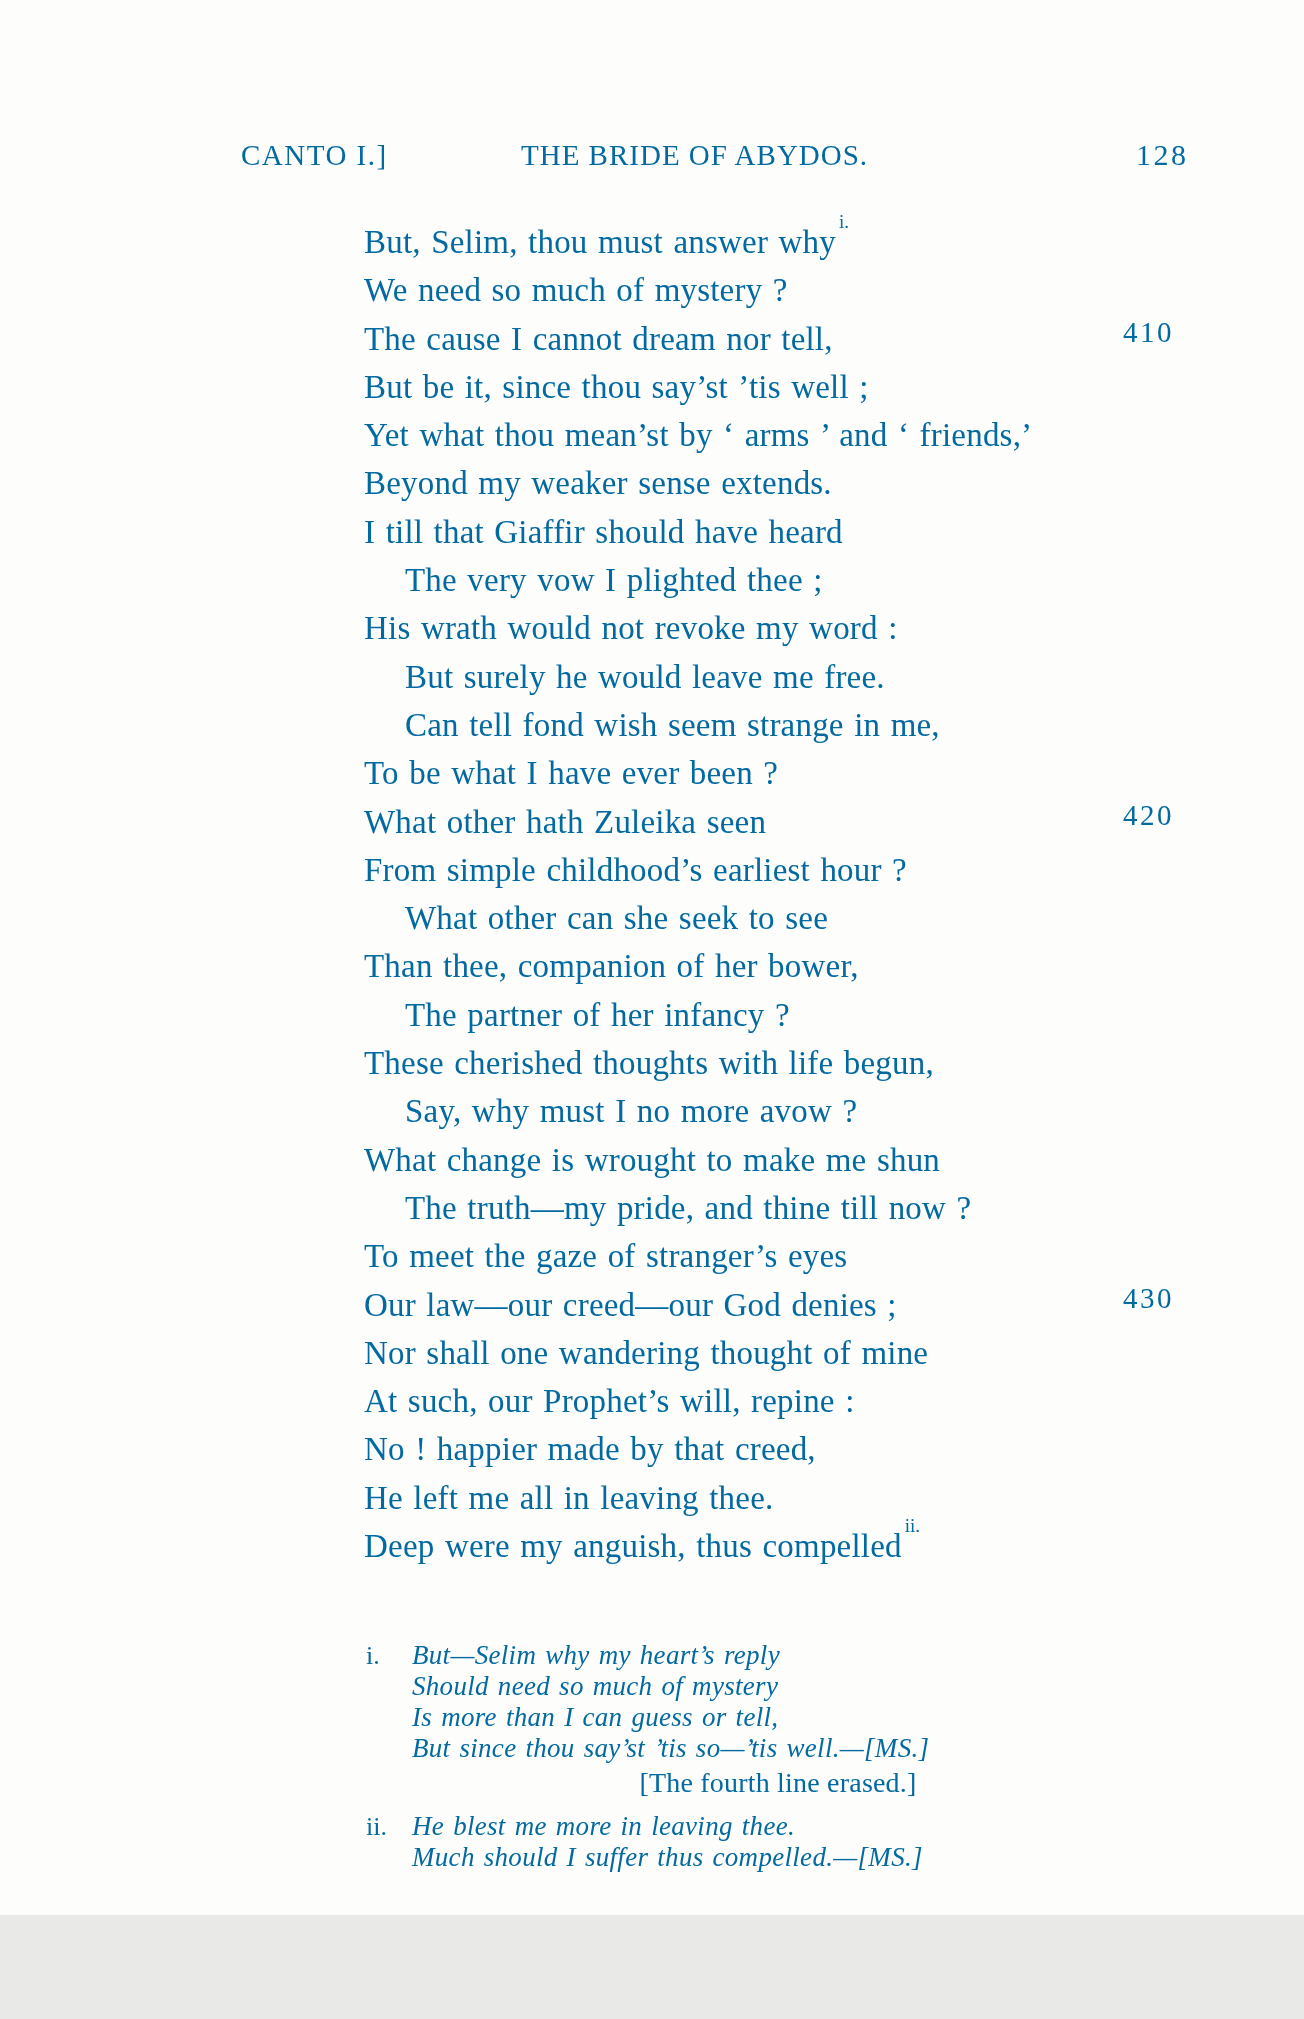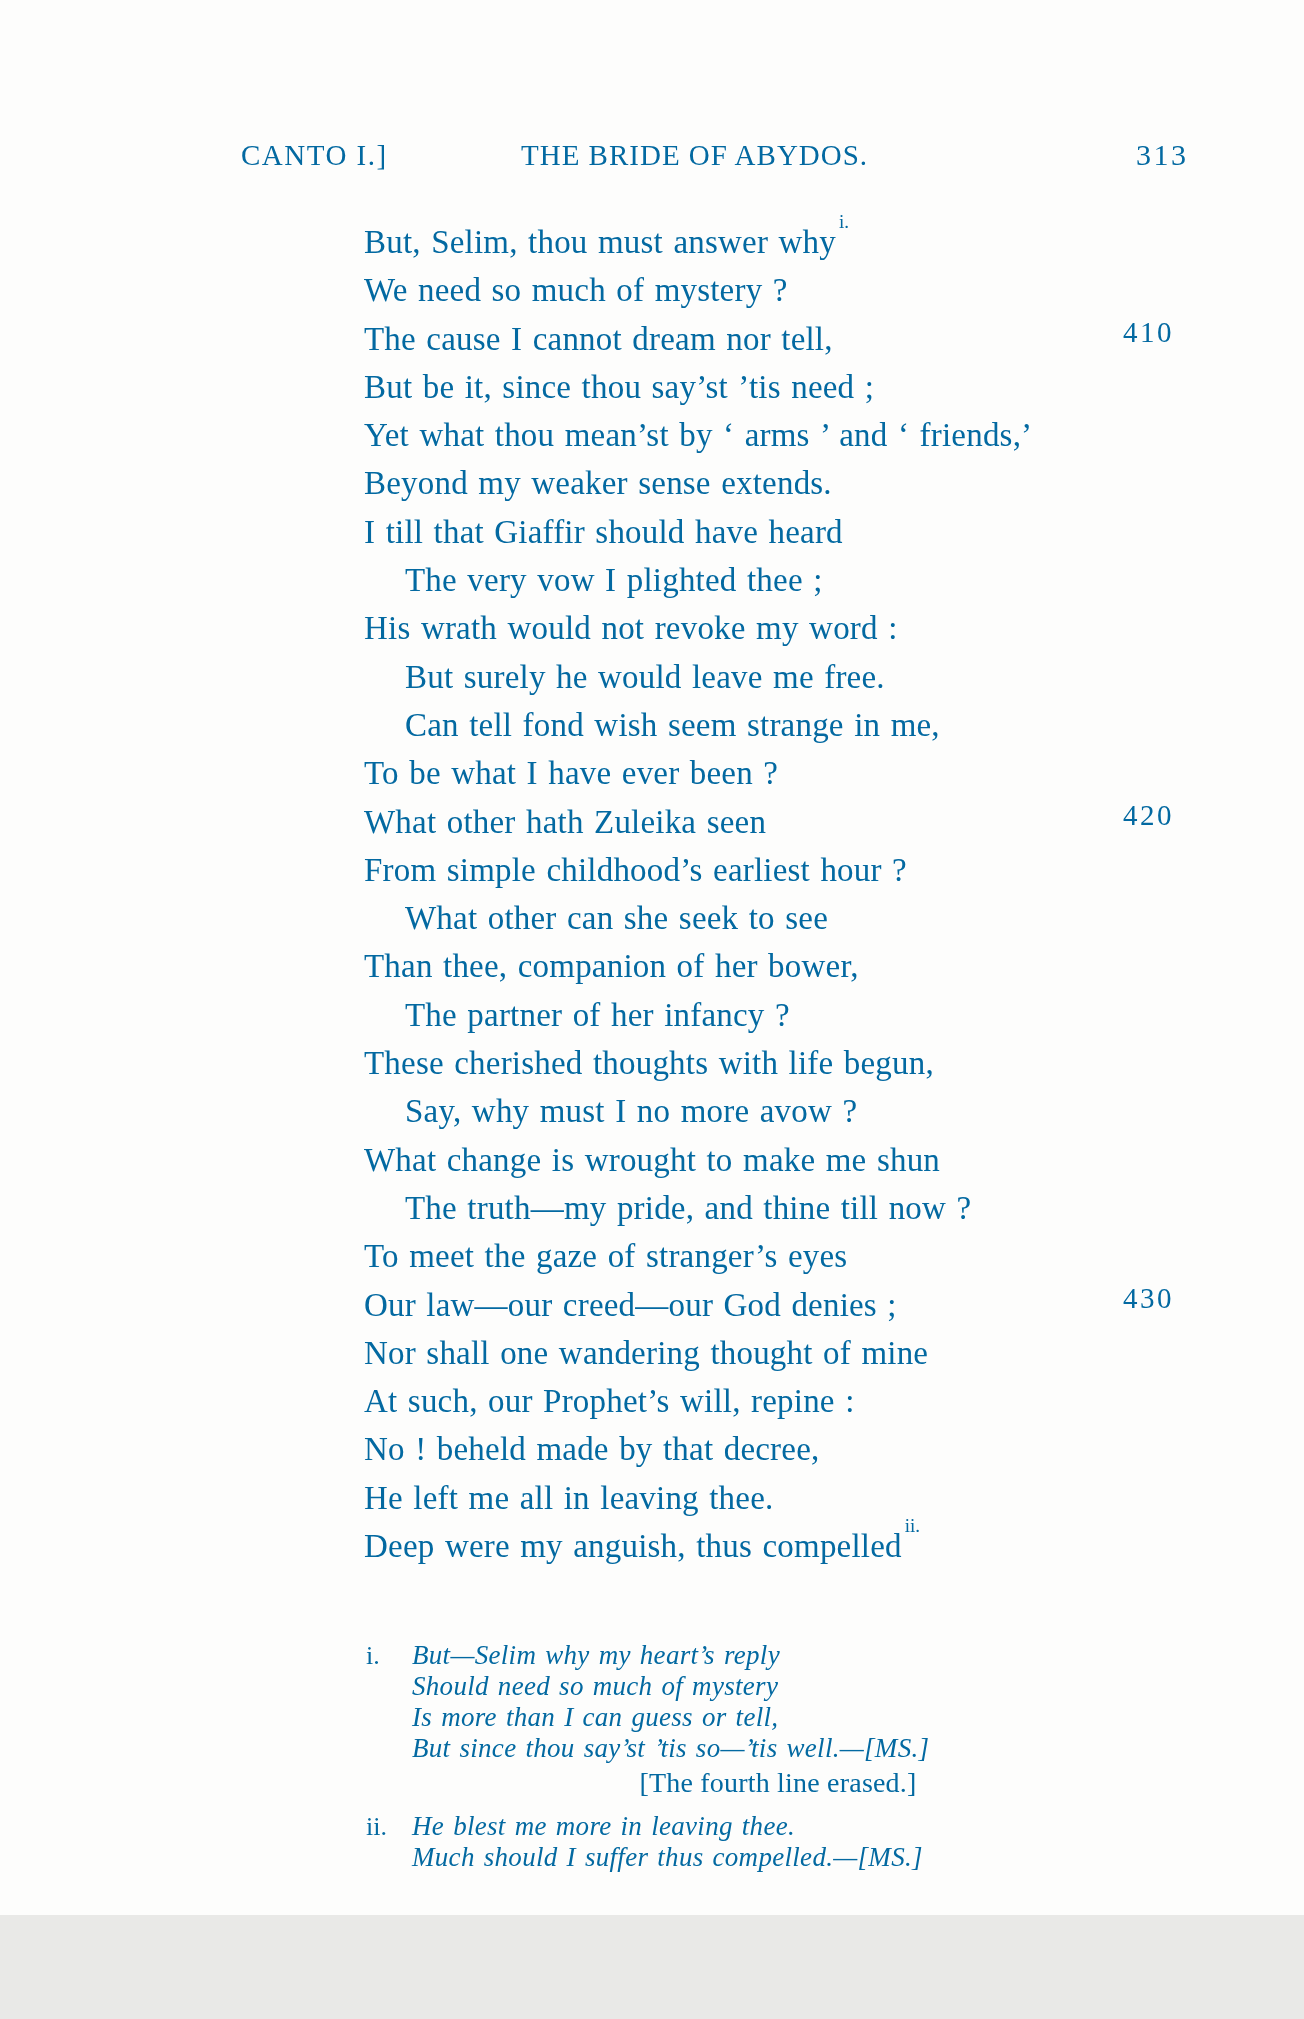--- a/index.html
+++ b/index.html
@@ -41,32 +41,32 @@
   .fn-note:empty{display:none;}
 </style>
 </head>
 <body>
 
 <div class="page">
 
   <div class="hdr">
     <span class="canto">CANTO I.]</span>
     <span class="title">THE BRIDE OF ABYDOS.</span>
-    <span class="pagenum">313</span>
+    <span class="pagenum">128</span>
   </div>
 
   <div class="verse">
 
       <div class="verse-line"><span>But, Selim, thou must answer why</span><sup class="vs">i.</sup><span class="vn"></span></div>
 
       <div class="verse-line"><span>We need so much of mystery ?</span><sup class="vs"></sup><span class="vn"></span></div>
 
       <div class="verse-line"><span>The cause I cannot dream nor tell,</span><sup class="vs"></sup><span class="vn">410</span></div>
 
-      <div class="verse-line"><span>But be it, since thou say’st ’tis need ;</span><sup class="vs"></sup><span class="vn"></span></div>
+      <div class="verse-line"><span>But be it, since thou say’st ’tis well ;</span><sup class="vs"></sup><span class="vn"></span></div>
 
       <div class="verse-line"><span>Yet what thou mean’st by ‘ arms ’ and ‘ friends,’</span><sup class="vs"></sup><span class="vn"></span></div>
 
       <div class="verse-line"><span>Beyond my weaker sense extends.</span><sup class="vs"></sup><span class="vn"></span></div>
 
       <div class="verse-line"><span>I till that Giaffir should have heard</span><sup class="vs"></sup><span class="vn"></span></div>
 
       <div class="verse-line indent"><span>The very vow I plighted thee ;</span><sup class="vs"></sup><span class="vn"></span></div>
 
       <div class="verse-line"><span>His wrath would not revoke my word :</span><sup class="vs"></sup><span class="vn"></span></div>
@@ -96,21 +96,21 @@
       <div class="verse-line indent"><span>The truth—my pride, and thine till now ?</span><sup class="vs"></sup><span class="vn"></span></div>
 
       <div class="verse-line"><span>To meet the gaze of stranger’s eyes</span><sup class="vs"></sup><span class="vn"></span></div>
 
       <div class="verse-line"><span>Our law—our creed—our God denies ;</span><sup class="vs"></sup><span class="vn">430</span></div>
 
       <div class="verse-line"><span>Nor shall one wandering thought of mine</span><sup class="vs"></sup><span class="vn"></span></div>
 
       <div class="verse-line"><span>At such, our Prophet’s will, repine :</span><sup class="vs"></sup><span class="vn"></span></div>
 
-      <div class="verse-line"><span>No ! beheld made by that decree,</span><sup class="vs"></sup><span class="vn"></span></div>
+      <div class="verse-line"><span>No ! happier made by that creed,</span><sup class="vs"></sup><span class="vn"></span></div>
 
       <div class="verse-line"><span>He left me all in leaving thee.</span><sup class="vs"></sup><span class="vn"></span></div>
 
       <div class="verse-line"><span>Deep were my anguish, thus compelled</span><sup class="vs">ii.</sup><span class="vn"></span></div>
 
     </div>
 
   <div class="footnotes">
 
     <div class="footnote">

